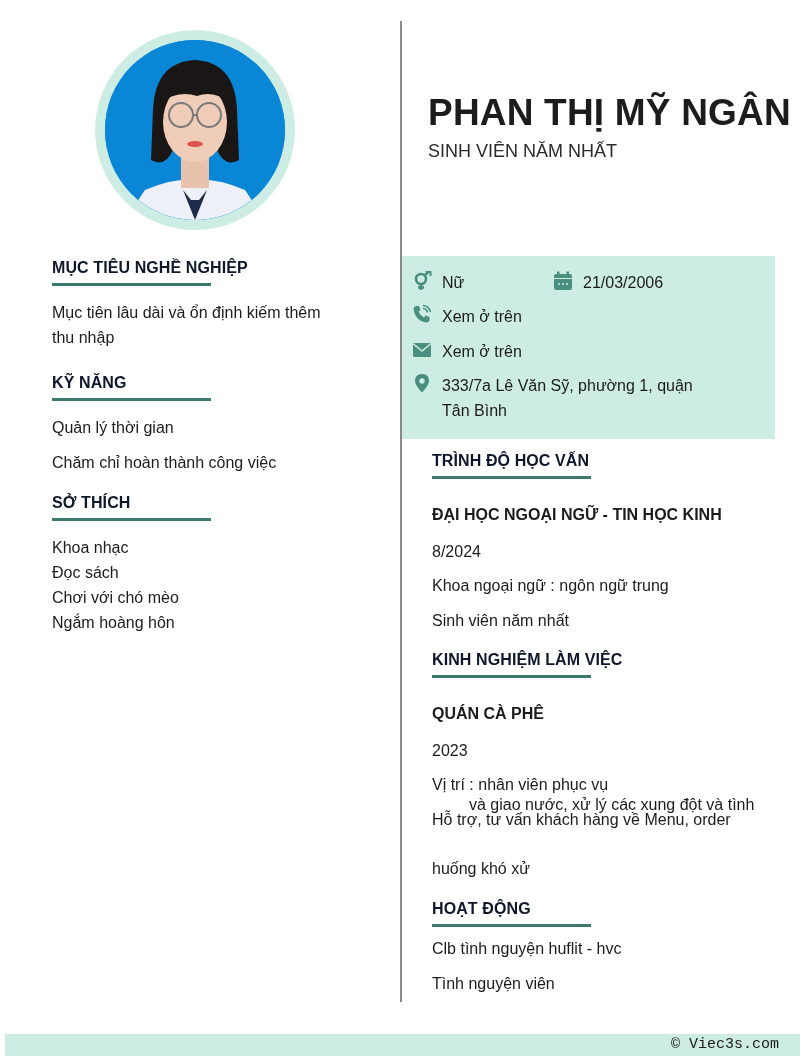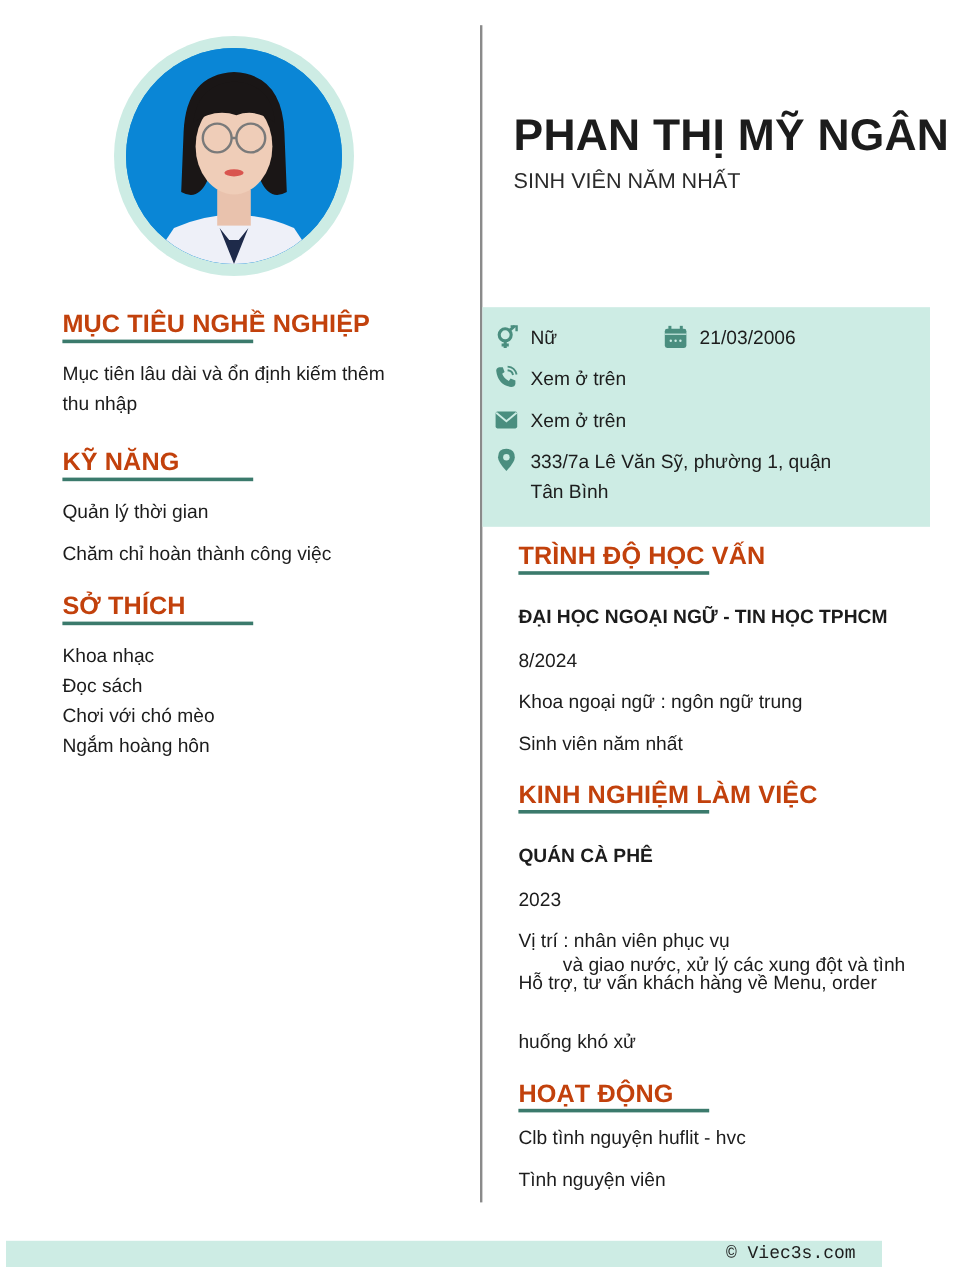--- a/index.html
+++ b/index.html
@@ -6,37 +6,37 @@
   html, body { width: 800px; height: 1056px; background: #ffffff; overflow: hidden; }
   body { position: relative; font-family: "Liberation Sans", "DejaVu Sans", sans-serif; color: #1c1c1c; }
 
   .divider { position: absolute; left: 400px; top: 21px; width: 2px; height: 981px; background: #8a8a8a; }
 
   
   .avatar-ring { position: absolute; left: 95px; top: 30px; width: 200px; height: 200px; border-radius: 50%; background: #cdece4; }
   .avatar { position: absolute; left: 10px; top: 10px; width: 180px; height: 180px; border-radius: 50%; overflow: hidden; background: #0a86d6; }
 
   
-  .section-title { position: absolute; font-weight: bold; font-size: 21px; color: #c2410c; letter-spacing: 0.1px; }
+  .section-title { position: absolute; font-weight: bold; font-size: 16px; color: #0f172a; letter-spacing: 0.1px; }
   .underline { position: absolute; height: 3px; width: 159px; background: #3b7a6c; }
   .text { position: absolute; font-size: 16px; line-height: 25px; color: #1c1c1c; }
 
   
   .name { position: absolute; left: 428px; top: 92px; font-size: 37px; font-weight: bold; color: #1c1c1c; letter-spacing: 0.2px; }
   .role { position: absolute; left: 428px; top: 141px; font-size: 18px; color: #2a2a2a; }
 
   
   .contact-box { position: absolute; left: 402px; top: 256px; width: 373px; height: 183px; background: #cdece4; }
   .c-icon { position: absolute; width: 20px; height: 20px; }
   .c-text { position: absolute; font-size: 16px; line-height: 25px; color: #1c1c1c; }
 
   .bold { font-weight: bold; }
 
   
-  .footer { position: absolute; left: 5px; top: 1034px; width: 730px; height: 22px; background: #cdece4; }
+  .footer { position: absolute; left: 5px; top: 1034px; width: 796px; height: 22px; background: #cdece4; }
   .footer-text { position: absolute; right: 22px; top: 2px; font-family: "Liberation Mono", "DejaVu Sans Mono", monospace; font-size: 15px; color: #1c1c1c; }
 </style>
 </head>
 <body>
 
 <div class="divider"></div>
 
 <div class="avatar-ring">
   <div class="avatar">
     <svg width="180" height="180" viewBox="0 0 180 180">
@@ -120,21 +120,21 @@
   <svg class="c-icon" style="left:10px; top:117px;" viewBox="0 0 20 20">
     <path d="M10 1 Q3 1 3 8 Q3 12 10 19.5 Q17 12 17 8 Q17 1 10 1 Z" fill="#4a8e7f"></path>
     <circle cx="10" cy="8" r="2.7" fill="#cdece4"></circle>
   </svg>
   <div class="c-text" style="left:40px; top:117px;text-align:center;">333/7a Lê Văn Sỹ, phường 1, quận</div>
   <div class="c-text" style="left:40px; top:142px;">Tân Bình</div>
 </div>
 
 <div class="section-title" style="left:432px; top:452px;">TRÌNH ĐỘ HỌC VẤN</div>
 <div class="underline" style="left:432px; top:476px;"></div>
-<div class="text bold" style="left:432px; top:502px;">ĐẠI HỌC NGOẠI NGỮ - TIN HỌC TPHCM</div>
+<div class="text bold" style="left:432px; top:502px;">ĐẠI HỌC NGOẠI NGỮ - TIN HỌC KINH</div>
 <div class="text" style="left:432px; top:539px;">8/2024</div>
 <div class="text" style="left:432px; top:573px;">Khoa ngoại ngữ : ngôn ngữ trung</div>
 <div class="text" style="left:432px; top:608px;">Sinh viên năm nhất</div>
 
 <div class="section-title" style="left:432px; top:651px;">KINH NGHIỆM LÀM VIỆC</div>
 <div class="underline" style="left:432px; top:675px;"></div>
 <div class="text bold" style="left:432px; top:701px;">QUÁN CÀ PHÊ</div>
 <div class="text" style="left:432px; top:738px;">2023</div>
 <div class="text" style="left:432px; top:772px;">Vị trí : nhân viên phục vụ</div>
 <div class="text" style="left:432px; top:807px;">Hỗ trợ, tư vấn khách hàng về Menu, order</div>

